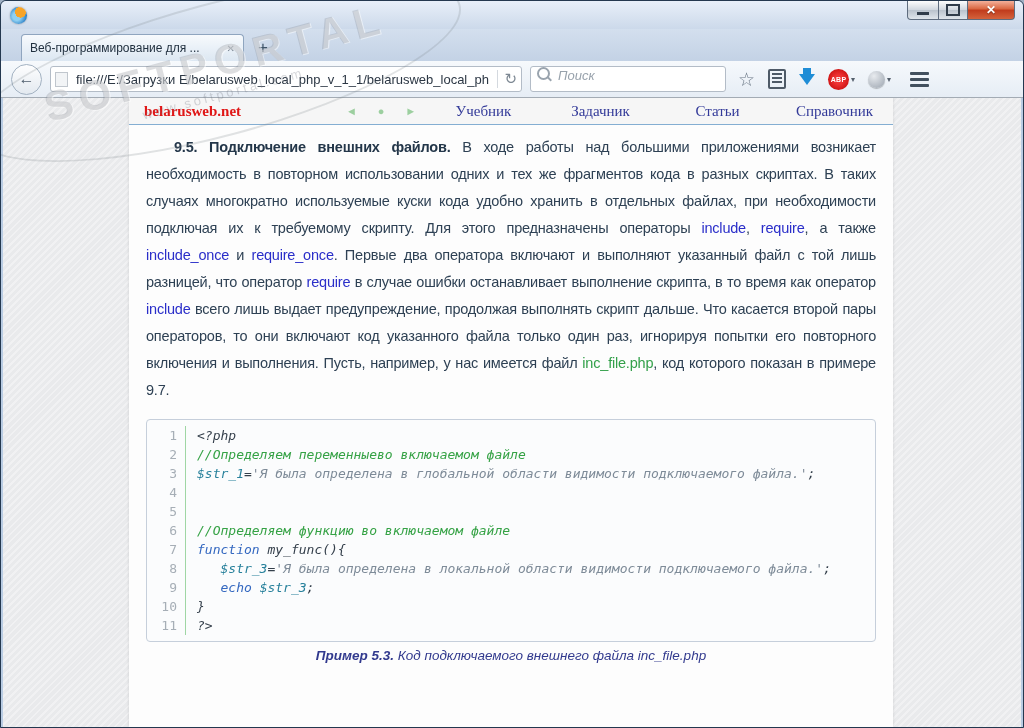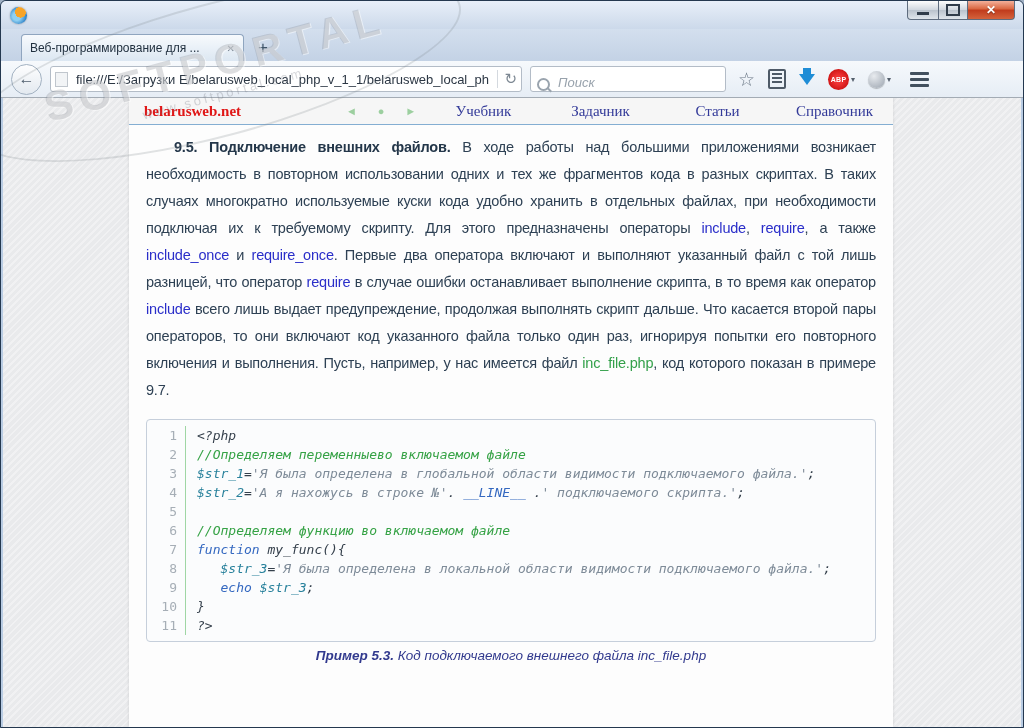--- a/index.html
+++ b/index.html
@@ -39,21 +39,21 @@
     display:flex;align-items:center;padding:0 10px;gap:8px;}
   .back-btn{width:29px;height:29px;border-radius:50%;border:1px solid #a3b2c2;flex:none;
     background:linear-gradient(#fefefe,#e3e9f0);display:flex;align-items:center;justify-content:center;
     color:#51606f;font-size:16px;font-weight:bold;}
   .urlbar{width:462px;height:24px;background:#fff;border:1px solid #b3bcc7;border-radius:3px;
     display:flex;align-items:center;padding:0 4px;gap:6px;flex:none;}
   .page-ico{width:11px;height:13px;border:1px solid #c0c6cd;background:#f2f4f6;flex:none;}
   .url-input{border:none;outline:none;flex:1;font-size:13px;color:#2c3744;font-family:"Liberation Sans",sans-serif;background:transparent;}
   .reload{border-left:1px solid #d4d9df;padding-left:6px;color:#7d8893;font-size:15px;flex:none;}
   .searchbox{width:182px;height:24px;background:#fff;border:1px solid #b3bcc7;border-radius:3px;
-    display:flex;align-items:flex-end;padding:0 6px;gap:6px;flex:none;}
+    display:flex;align-items:flex-start;padding:0 6px;gap:6px;flex:none;}
   .mag{width:9px;height:9px;border:2px solid #9aa4ae;border-radius:50%;position:relative;flex:none;}
   .mag::after{content:"";position:absolute;width:5px;height:2px;background:#9aa4ae;transform:rotate(45deg);right:-4px;bottom:-2px;}
   .search-input{border:none;outline:none;flex:1;font-size:13px;font-style:italic;color:#555;background:transparent;font-family:"Liberation Sans",sans-serif;}
   .search-input::placeholder{color:#98a2ac;font-style:italic;}
   .tb-icons{display:flex;align-items:center;gap:13px;margin-left:4px;}
   .star{font-size:19px;color:#6b7886;}
   .bm-ico{width:14px;height:16px;border:2px solid #4e5a67;border-radius:2px;position:relative;}
   .bm-ico::before{content:"";position:absolute;left:2px;right:2px;top:2px;height:2px;background:#4e5a67;box-shadow:0 4px 0 #4e5a67,0 8px 0 #4e5a67;}
   .dl-arrow{width:0;height:0;border-left:8px solid transparent;border-right:8px solid transparent;border-top:11px solid #1f8dd6;position:relative;}
   .dl-arrow::before{content:"";position:absolute;left:-4px;top:-17px;width:8px;height:7px;background:#1f8dd6;}
@@ -189,21 +189,20 @@
             <div class="cl">
               <span class="ln">2</span>
               <span class="ct"><span class="com">//Определяем переменныево включаемом файле</span></span>
             </div>
             <div class="cl">
               <span class="ln">3</span>
               <span class="ct"><span class="var">$str_1</span><span class="pl">=</span><span class="str">'Я была определена в глобальной области видимости подключаемого файла.'</span><span class="pl">;</span></span>
             </div>
             <div class="cl">
               <span class="ln">4</span>
-              <span class="ct"><span class="var">$str_2</span><span class="pl">=</span><span class="str">'А я нахожусь в строке №'</span><span class="pl">. </span><span class="kw">__LINE__</span><span class="pl"> .</span><span class="str">' подключаемого скрипта.'</span><span class="pl">;</span></span>
             </div>
             <div class="cl">
               <span class="ln">5</span>
               <span class="ct"> </span>
             </div>
             <div class="cl">
               <span class="ln">6</span>
               <span class="ct"><span class="com">//Определяем функцию во включаемом файле</span></span>
             </div>
             <div class="cl">

